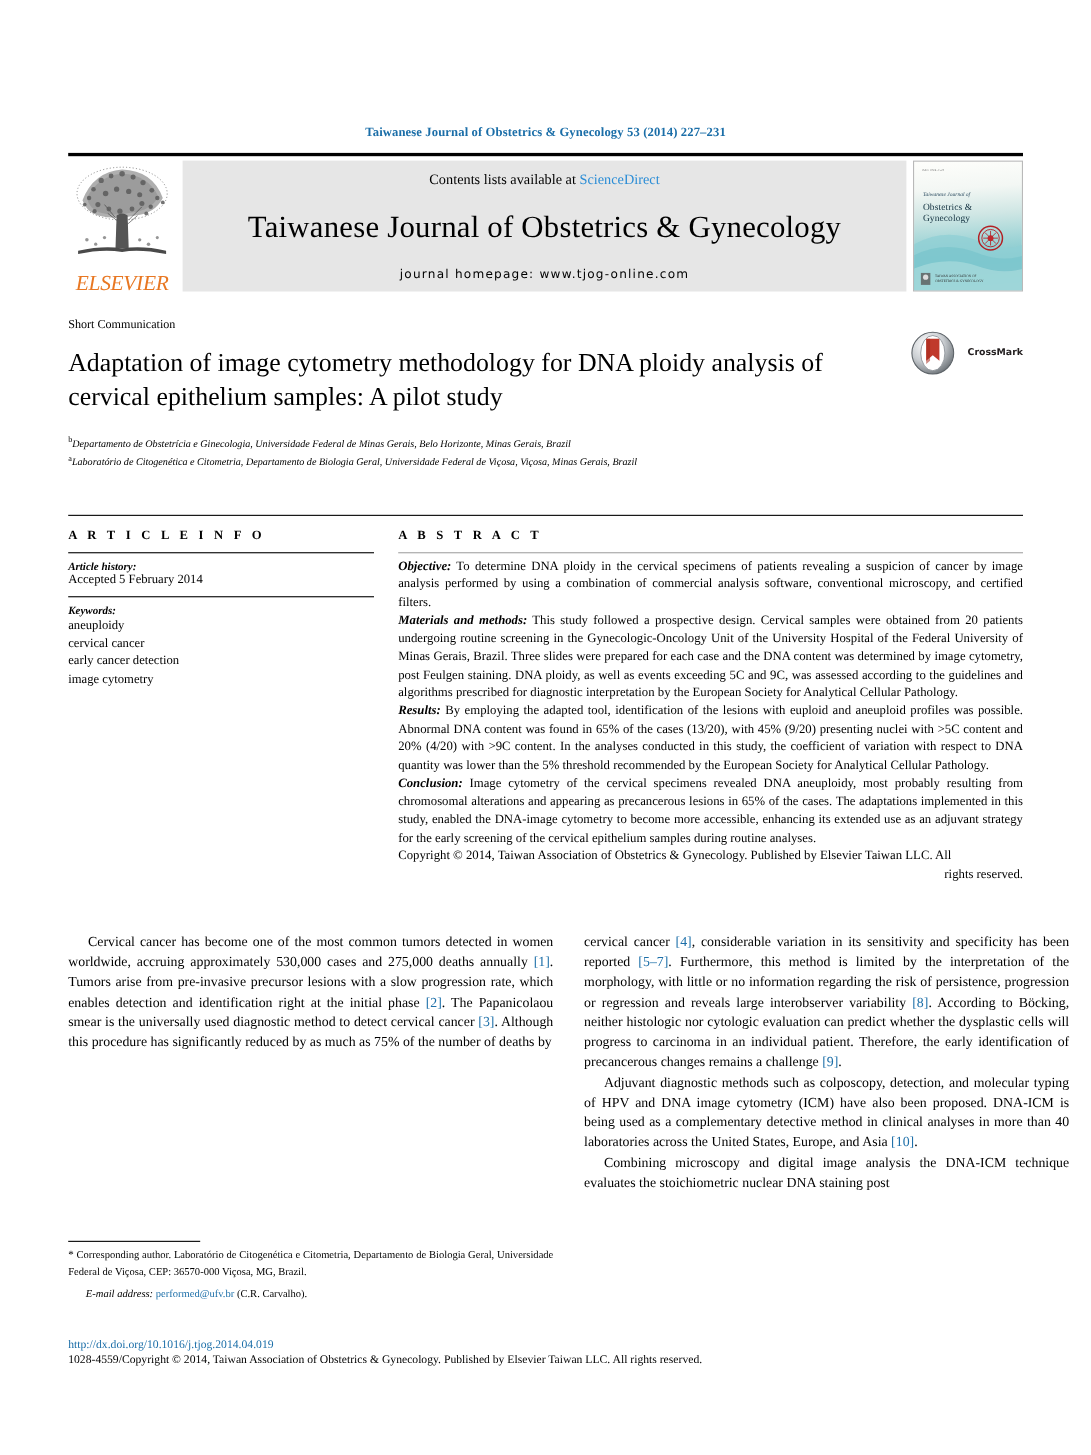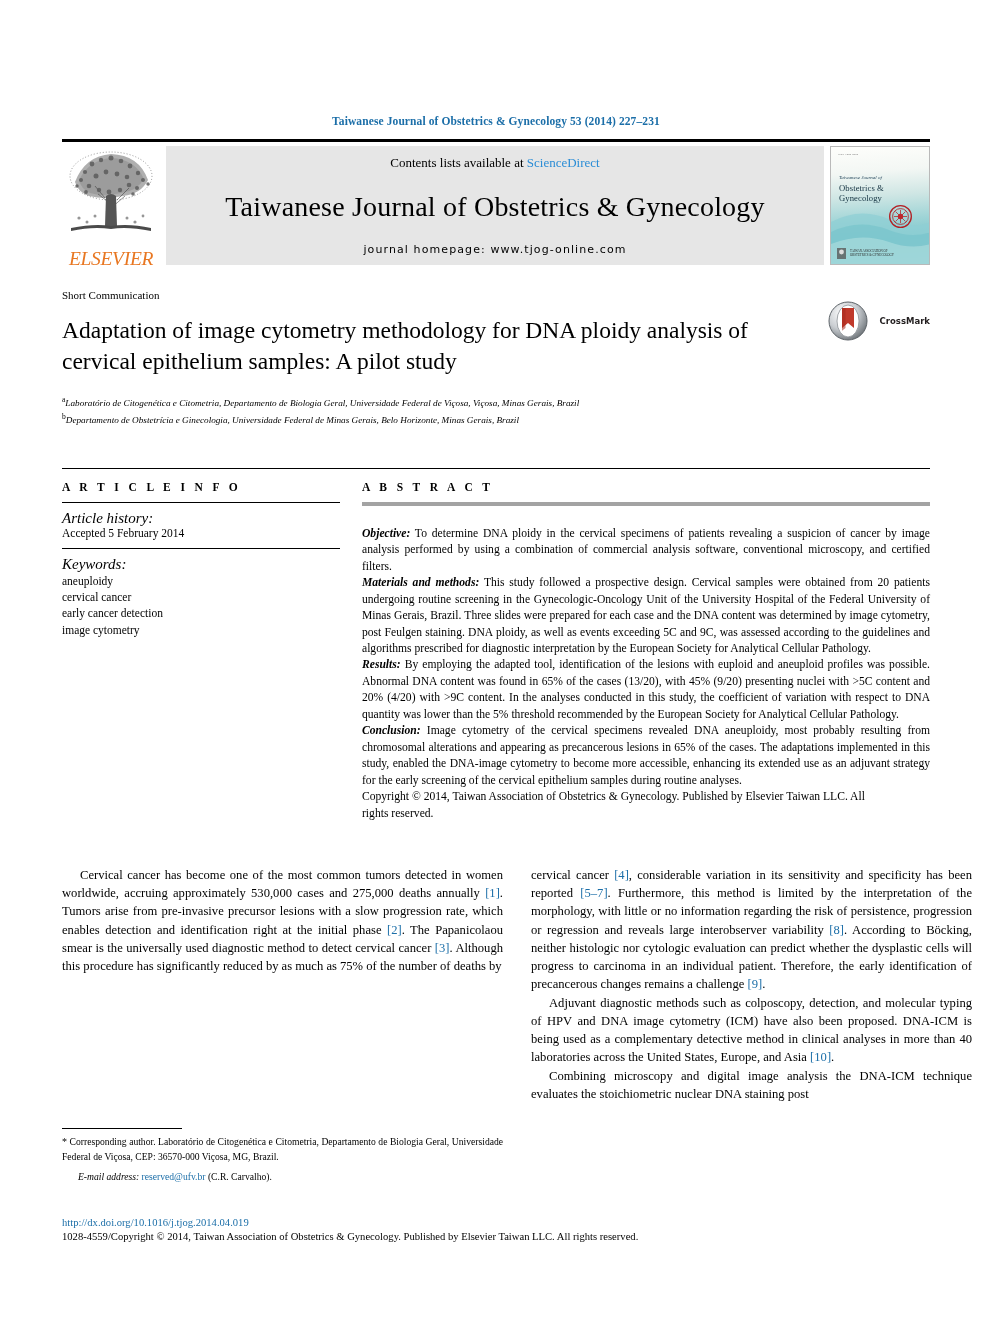--- a/index.html
+++ b/index.html
@@ -145,34 +145,34 @@
   .col-info { width: 300px; flex: 0 0 300px; padding-right: 22px; }
   .col-abs { flex: 1 1 auto; }
   .secthead {
     font-size: 11.5px;
     font-weight: bold;
     letter-spacing: 3.4px;
     margin-bottom: 9px;
   }
   .info-group { padding-top: 7px; padding-bottom: 9px; }
   .info-group.first { border-top: 1px solid #000; }
-  .info-label { font-size: 15px; font-style: italic; font-weight: normal; }
+  .info-label { font-size: 10px; font-style: italic; font-weight: bold; }
   .info-val { font-size: 11.5px; }
   .kw { font-size: 11.5px; line-height: 1.42; }
   .abs-body {
-    border-top: 4px solid #a3a3a3;
-    padding-top: 20px;
+    border-top: 1px solid #a3a3a3;
+    padding-top: 4px;
     font-size: 11.6px;
     line-height: 1.42;
     text-align: justify;
   }
   .abs-body p { margin: 0; }
   .abs-body .lead { font-style: italic; font-weight: bold; }
   .copy-line { margin-top: 0; text-align: justify; }
-  .copy-line-last { text-align: left; }
+  .copy-line-last { text-align: right; }
 
   
   .bodywrap {
     margin: 44px 62px 0 62px;
     display: flex;
     gap: 28px;
   }
   .bodycol { width: 441px; flex: 0 0 441px; }
   .bodyhead {
     font-family: "Liberation Sans", sans-serif;
@@ -314,24 +314,24 @@
       </div>
     </div>
   </div>
 
   <div class="titleblock">
     <div class="sectype">Short Communication</div>
     <h1 class="arttitle">Adaptation of image cytometry methodology for DNA ploidy analysis of cervical epithelium samples: A pilot study</h1>
 
 
     <div class="affil">
+      <sup>b</sup><span>Departamento de Obstetrícia e Ginecologia, Universidade Federal de Minas Gerais, Belo Horizonte, Minas Gerais, Brazil</span>
+    </div>
+    <div class="affil">
       <sup>a</sup><span>Laboratório de Citogenética e Citometria, Departamento de Biologia Geral, Universidade Federal de Viçosa, Viçosa, Minas Gerais, Brazil</span>
-    </div>
-    <div class="affil">
-      <sup>b</sup><span>Departamento de Obstetrícia e Ginecologia, Universidade Federal de Minas Gerais, Belo Horizonte, Minas Gerais, Brazil</span>
     </div>
 
     <div class="crossmark">
       <svg width="40" height="40" viewBox="0 0 40 40">
         <defs>
           <radialGradient id="cmg" cx="35%" cy="30%" r="75%">
             <stop offset="0%" stop-color="#ffffff"></stop>
             <stop offset="55%" stop-color="#c9cdd1"></stop>
             <stop offset="100%" stop-color="#6f757a"></stop>
           </radialGradient>
@@ -390,21 +390,21 @@
       </div>
     </div>
   </div>
 
   <div class="footnote">
     <div class="fn-rule"></div>
     <div class="fn-text">
       <span class="star">*</span><span> Corresponding author. Laboratório de Citogenética e Citometria, Departamento de Biologia Geral, Universidade Federal de Viçosa, CEP: 36570-000 Viçosa, MG, Brazil.</span>
       <div class="fn-email">
         <i>E-mail address:</i>
-        <span class="link">reserved@ufv.br</span>
+        <span class="link">performed@ufv.br</span>
         <span>(C.R. Carvalho).</span>
       </div>
     </div>
   </div>
 
   <div class="pagefoot">
     <div class="doi">http://dx.doi.org/10.1016/j.tjog.2014.04.019</div>
     <div class="issn">1028-4559/Copyright © 2014, Taiwan Association of Obstetrics &amp; Gynecology. Published by Elsevier Taiwan LLC. All rights reserved.</div>
   </div>
 

